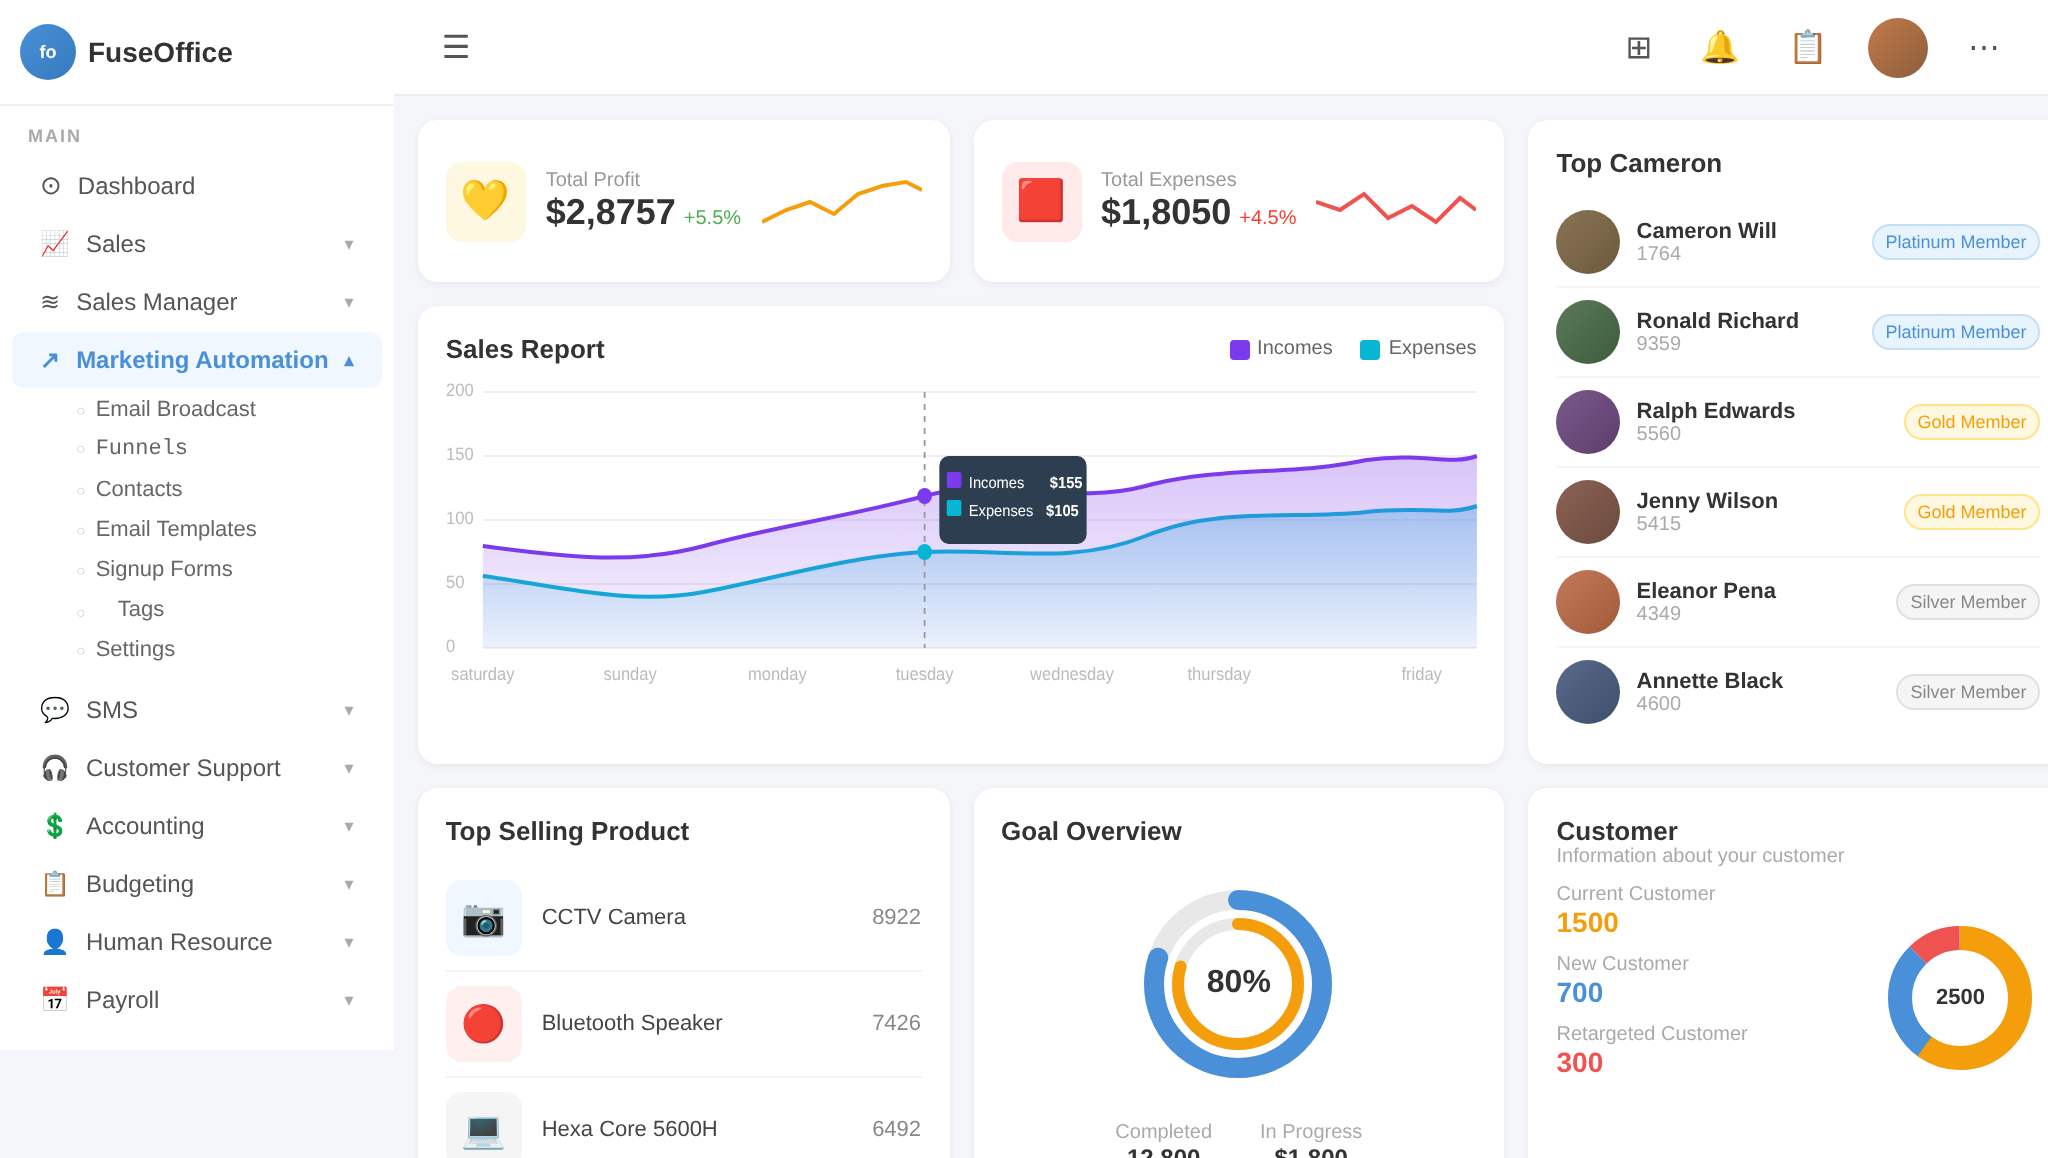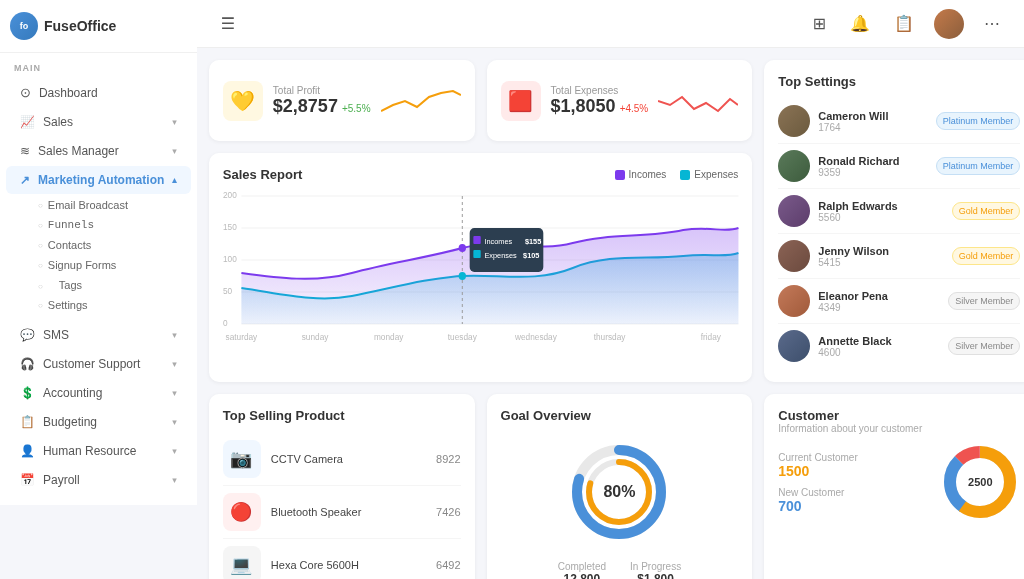--- a/index.html
+++ b/index.html
@@ -53,20 +53,24 @@
         <span style="font-size:8px;color:#ccc;">○</span>
         <span>Email Broadcast</span>
       </div>
       <div style="padding:4px 10px;color:#666;font-size:11px;cursor:pointer;display:flex;align-items:center;gap:5px;font-family:Liberation Mono, monospace;">
         <span style="font-size:8px;color:#ccc;">○</span>
         <span>Funnels</span>
       </div>
       <div style="padding:4px 10px;color:#666;font-size:11px;cursor:pointer;display:flex;align-items:center;gap:5px;">
         <span style="font-size:8px;color:#ccc;">○</span>
         <span>Contacts</span>
+      </div>
+      <div style="padding:4px 10px;color:#666;font-size:11px;cursor:pointer;display:flex;align-items:center;gap:5px;">
+        <span style="font-size:8px;color:#ccc;">○</span>
+        <span>Email Templates</span>
       </div>
       <div style="padding:4px 10px;color:#666;font-size:11px;cursor:pointer;display:flex;align-items:center;gap:5px;">
         <span style="font-size:8px;color:#ccc;">○</span>
         <span>Signup Forms</span>
       </div>
       <div style="padding:4px 10px;color:#666;font-size:11px;cursor:pointer;display:flex;align-items:flex-end;gap:16px;">
         <span style="font-size:8px;color:#ccc;">○</span>
         <span>Tags</span>
       </div>
       <div style="padding:4px 10px;color:#666;font-size:11px;cursor:pointer;display:flex;align-items:center;gap:5px;">
@@ -145,21 +149,21 @@
           <span style="font-size:18px;font-weight:700;color:#333;">$1,8050</span>
           <span style="font-size:10px;color:#f44336;">+4.5%</span>
         </div>
       </div>
       <svg style="margin-left:auto;width:80px;height:36px;" viewBox="0 0 80 36">
         <polyline points="0,18 12,22 24,14 36,26 48,20 60,28 72,16 80,22" fill="none" stroke="#ef5350" stroke-width="2"></polyline>
       </svg>
     </div>
 
     <div style="background:#fff;border-radius:10px;padding:14px;box-shadow:0 1px 4px rgba(0,0,0,0.06);grid-row:1/3;grid-column:3;">
-      <div style="font-size:13px;font-weight:700;color:#333;margin-bottom:10px;">Top Settings</div>
+      <div style="font-size:13px;font-weight:700;color:#333;margin-bottom:10px;">Top Cameron</div>
 
       <div style="display:flex;align-items:center;gap:8px;padding:6px 0;border-bottom:1px solid #f5f5f5;">
         <div style="width:32px;height:32px;border-radius:50%;background:linear-gradient(135deg,#8b7355,#6b5a3e);flex-shrink:0;"></div>
         <div style="flex:1;">
           <div style="font-size:11px;font-weight:600;color:#333;">Cameron Will</div>
           <div style="font-size:10px;color:#aaa;">1764</div>
         </div>
         <span style="font-size:9px;padding:3px 6px;border-radius:12px;background:#e8f4fd;color:#4a90d9;border:1px solid #c5dff5;white-space:nowrap;">Platinum Member</span>
       </div>
 
@@ -332,20 +336,24 @@
       <div style="display:flex;align-items:flex-end;gap:16px;">
         <div style="flex:1;">
           <div style="margin-bottom:8px;">
             <div style="font-size:10px;color:#aaa;">Current Customer</div>
             <div style="font-size:14px;font-weight:700;color:#f59e0b;">1500</div>
           </div>
           <div style="margin-bottom:8px;">
             <div style="font-size:10px;color:#aaa;">New Customer</div>
             <div style="font-size:14px;font-weight:700;color:#4a90d9;">700</div>
           </div>
+          <div>
+            <div style="font-size:10px;color:#aaa;">Retargeted Customer</div>
+            <div style="font-size:14px;font-weight:700;color:#ef5350;">300</div>
+          </div>
         </div>
 
         <div style="position:relative;width:80px;height:80px;flex-shrink:0;">
           <svg width="80" height="80" viewBox="0 0 80 80">
 
             <circle cx="40" cy="40" r="30" fill="none" stroke="#e8e8e8" stroke-width="12"></circle>
 
             <circle cx="40" cy="40" r="30" fill="none" stroke="#ef5350" stroke-width="12" stroke-dasharray="23 188" stroke-dashoffset="-165" stroke-linecap="butt" transform="rotate(-90 40 40)"></circle>
 
             <circle cx="40" cy="40" r="30" fill="none" stroke="#4a90d9" stroke-width="12" stroke-dasharray="53 188" stroke-dashoffset="-112" stroke-linecap="butt" transform="rotate(-90 40 40)"></circle>

